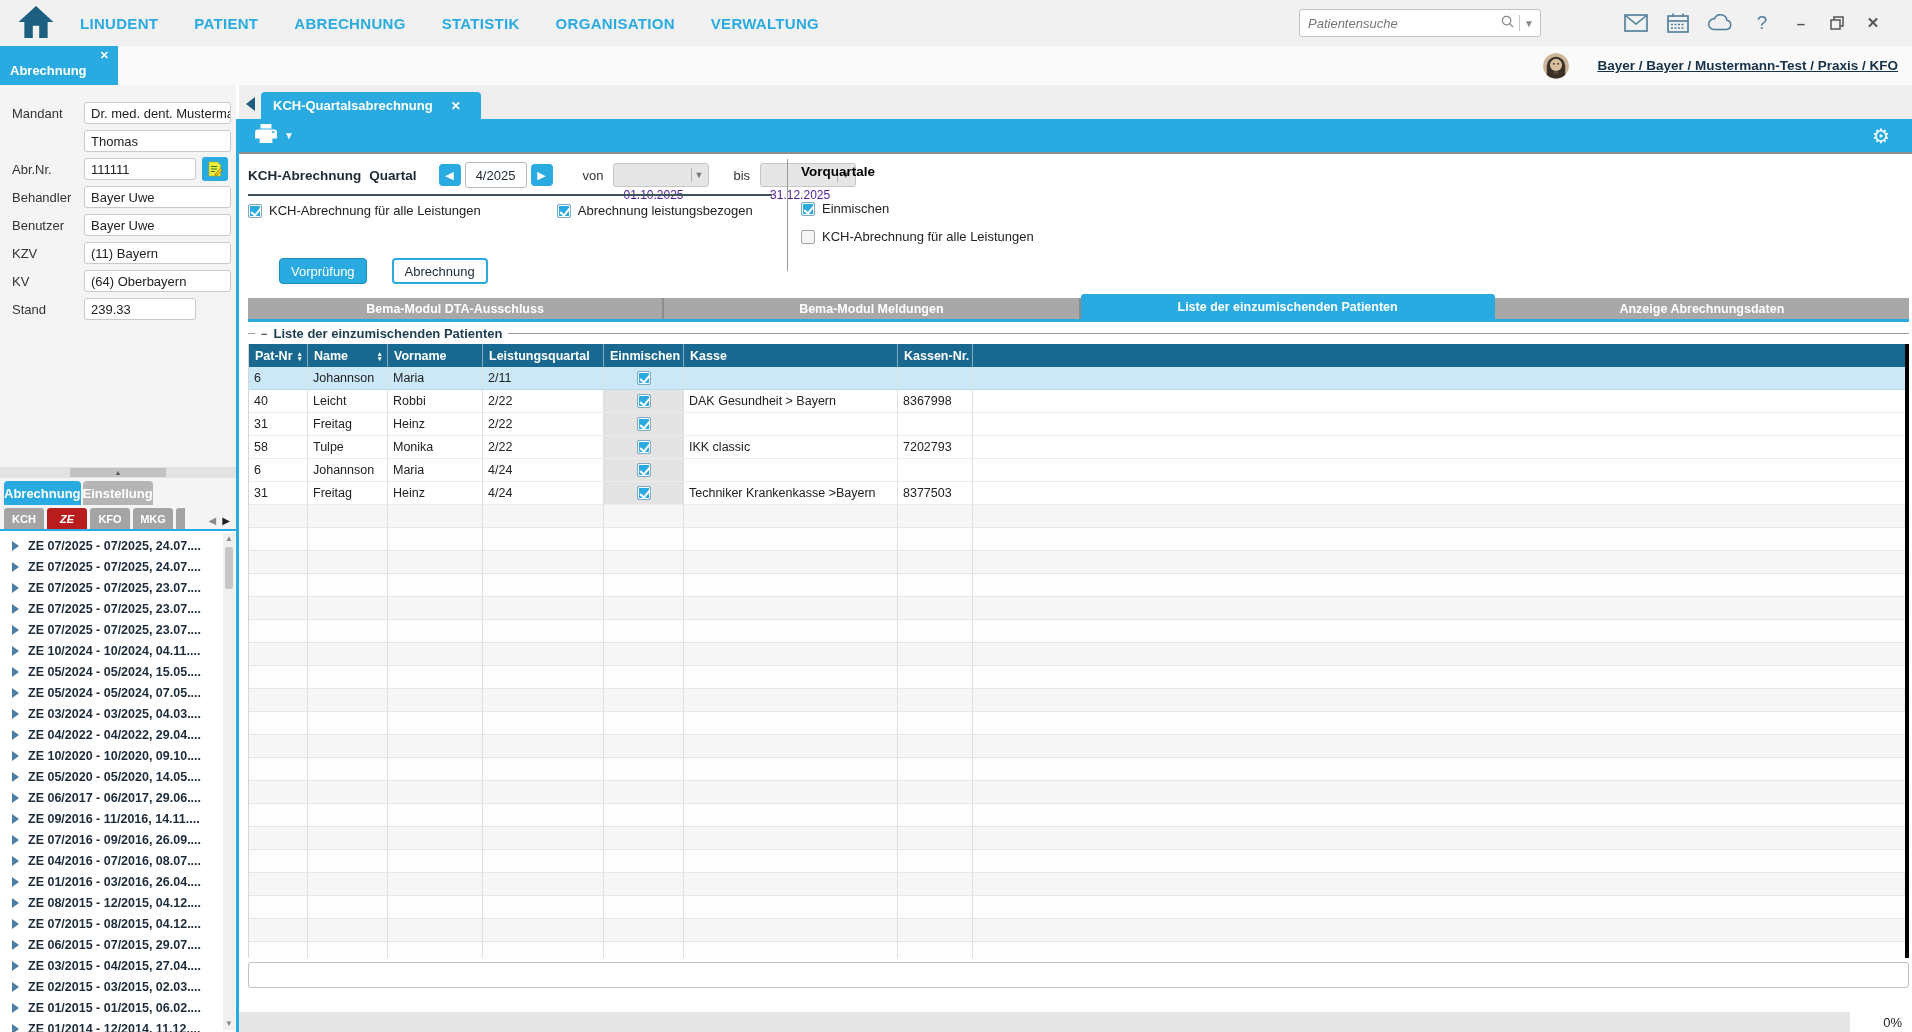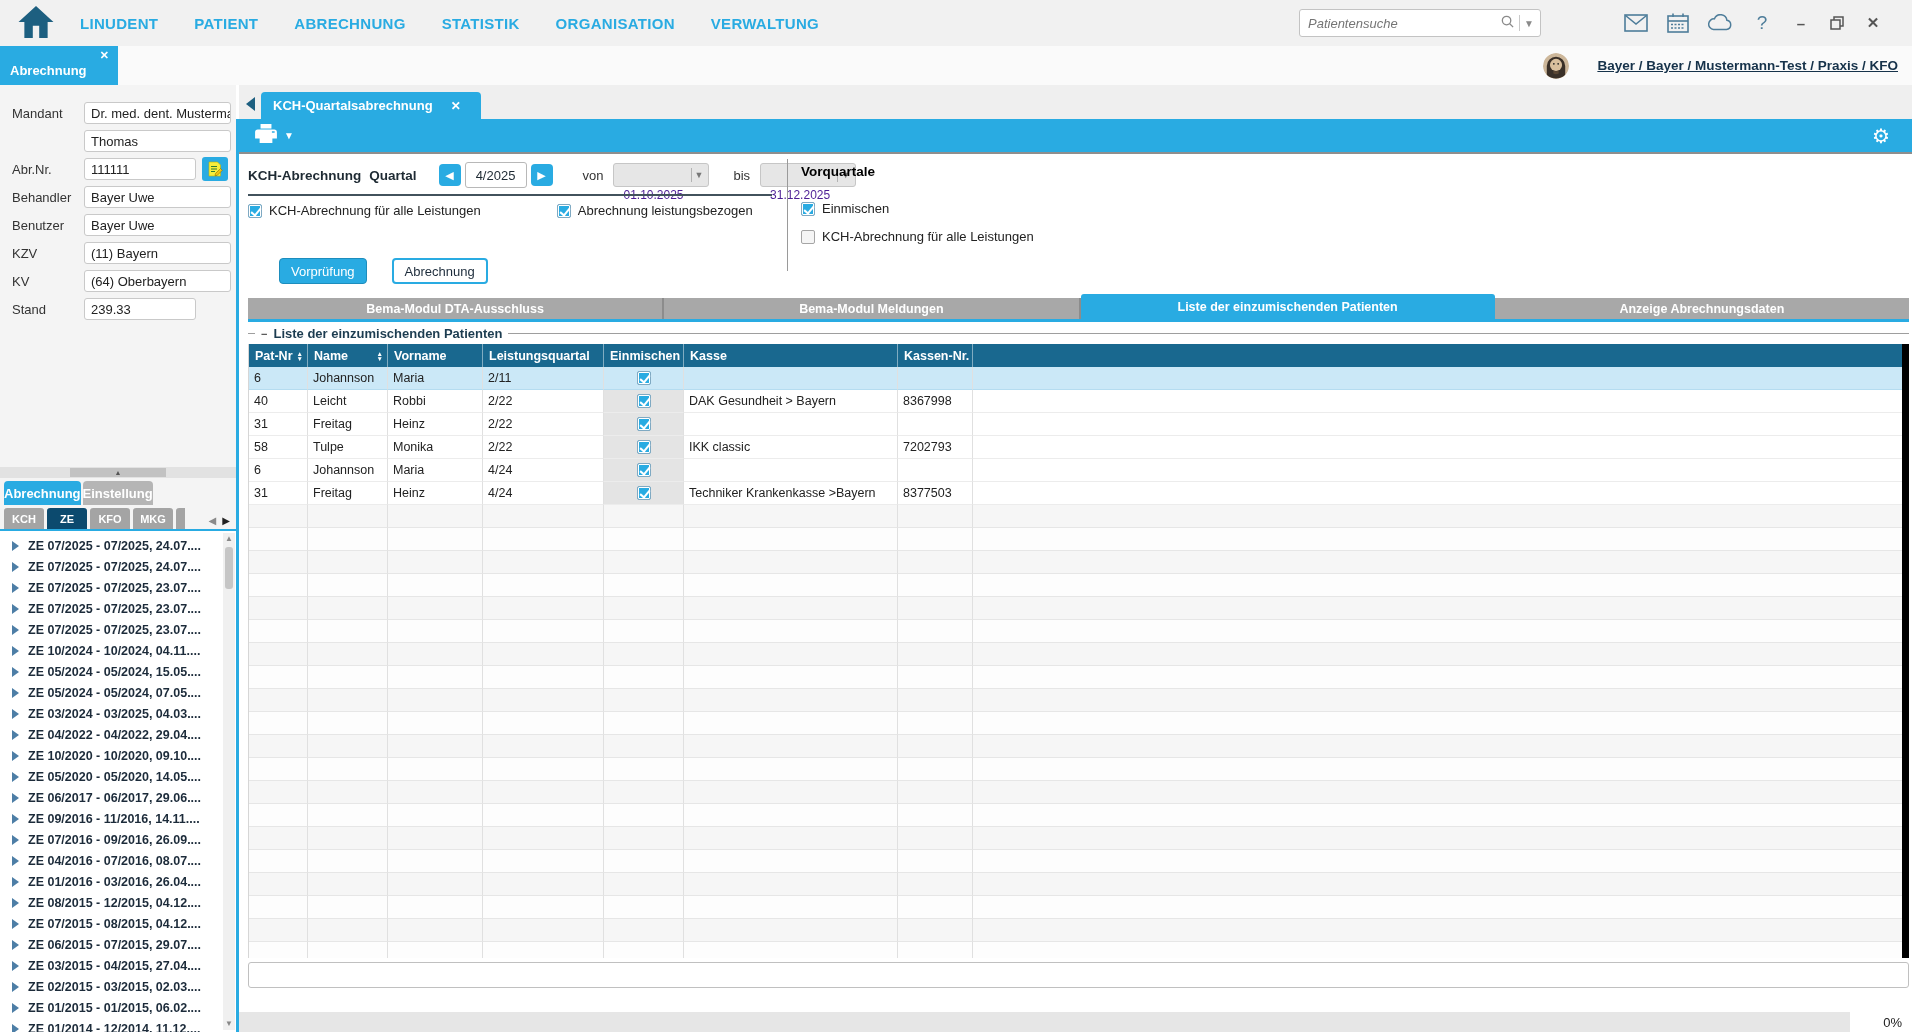--- a/index.html
+++ b/index.html
@@ -38,21 +38,21 @@
   .frow.short .finput{width:112px;}
   .frow .edit-btn{display:none;width:26px;height:24px;background:#29abe2;border-radius:3px;margin-left:6px;align-items:center;justify-content:center;cursor:pointer;}
   .frow.has-edit .edit-btn{display:flex;}
   .splitter{height:11px;background:#e2e2e2;display:flex;align-items:center;justify-content:center;cursor:row-resize;}
   .splitter .bar{width:96px;height:9px;background:#c2c2c2;display:flex;align-items:center;justify-content:center;font-size:7px;color:#555;}
   .side-tabs{display:flex;padding:3px 4px 0 4px;gap:2px;background:#f4f4f4;}
   .stab{height:24px;border-radius:4px 4px 0 0;display:flex;align-items:center;justify-content:center;font-weight:bold;font-size:13px;color:#fff;background:#b5b5b5;cursor:pointer;}
   .stab.active{background:#29abe2;}
   .sub-tabs{display:flex;align-items:flex-end;gap:3px;padding:3px 4px 0 4px;background:#f4f4f4;border-bottom:2px solid #29abe2;position:relative;}
   .sstab{height:21px;width:40px;border-radius:3px 3px 0 0;background:#a4a4a4;color:#fff;font-weight:bold;font-size:11px;display:flex;align-items:center;justify-content:center;cursor:pointer;}
-  .sstab.active{background:#0c4a6e;}
+  .sstab.active{background:#b91c1c;font-style:italic;}
   .sstab-part{height:21px;width:9px;border-radius:3px 0 0 0;background:#a4a4a4;}
   .subnav{margin-left:auto;display:flex;gap:6px;align-items:center;padding:0 2px 3px 0;}
   .subnav span{font-size:10px;cursor:pointer;}
   .subnav .l{color:#8a8a8a;}.subnav .r{color:#222;}
   .tree{flex:1;background:#fff;position:relative;overflow:hidden;padding-top:4px;box-sizing:border-box;}
   .titem{height:21px;display:flex;align-items:center;cursor:pointer;}
   .titem .tw{width:0;height:0;border-left:7px solid #4d7ea6;border-top:5px solid transparent;border-bottom:5px solid transparent;margin:0 9px 0 12px;flex:0 0 auto;}
   .titem .tx{font-weight:bold;font-size:12.5px;color:#1c2b3a;white-space:nowrap;overflow:hidden;}
   .tscroll{position:absolute;right:1px;top:2px;bottom:2px;width:12px;background:#f0f0f0;display:flex;flex-direction:column;align-items:center;}
   .tscroll .arr{font-size:8px;color:#888;height:12px;line-height:12px;}
@@ -110,21 +110,21 @@
   .rtab.active{background:#29abe2;height:25px;border-radius:3px 3px 0 0;border-right:none;}
 
   
   .legend{position:absolute;left:9px;right:3px;top:172px;height:15px;display:flex;align-items:center;gap:6px;}
   .legend .l-s{width:7px;height:1px;background:#9e9e9e;}
   .legend .l-d{font-weight:bold;color:#555;font-size:11px;line-height:6px;}
   .legend .l-t{font-weight:bold;font-size:13px;color:#1c3c50;white-space:nowrap;}
   .legend .l-l{flex:1;height:1px;background:#9e9e9e;}
 
   
-  .ptable{position:absolute;left:9px;right:3px;top:190px;bottom:54px;overflow:hidden;border-left:1px solid #d6d6d6;border-right:7px solid #000000;}
+  .ptable{position:absolute;left:9px;right:3px;top:190px;bottom:54px;overflow:hidden;border-left:1px solid #d6d6d6;border-right:4px solid #000000;}
   .thead,.trow{display:grid;grid-template-columns:59px 80px 95px 121px 80px 214px 75px 1fr;}
   .thead{height:23px;background:#19688f;}
   .hcell{color:#fff;font-weight:bold;font-size:12.5px;display:flex;align-items:center;justify-content:space-between;padding:0 4px 0 6px;border-right:1px solid rgba(255,255,255,.45);overflow:hidden;white-space:nowrap;box-sizing:border-box;}
   .hcell:last-child{border-right:none;}
   .sorticon{display:none;flex-direction:column;line-height:5px;font-size:6.5px;color:#fff;margin-left:3px;}
   .hcell.sortable .sorticon{display:flex;}
   .trow{height:23px;background:#fff;}
   .td{border-right:1px solid #e0e0e0;border-bottom:1px solid #ececec;font-size:12.5px;color:#222;padding:0 5px;display:flex;align-items:center;overflow:hidden;white-space:nowrap;box-sizing:border-box;}
   .td:last-child{border-right:none;}
   .td.cbcell{justify-content:center;background:#e4e4e4;padding:0;}

